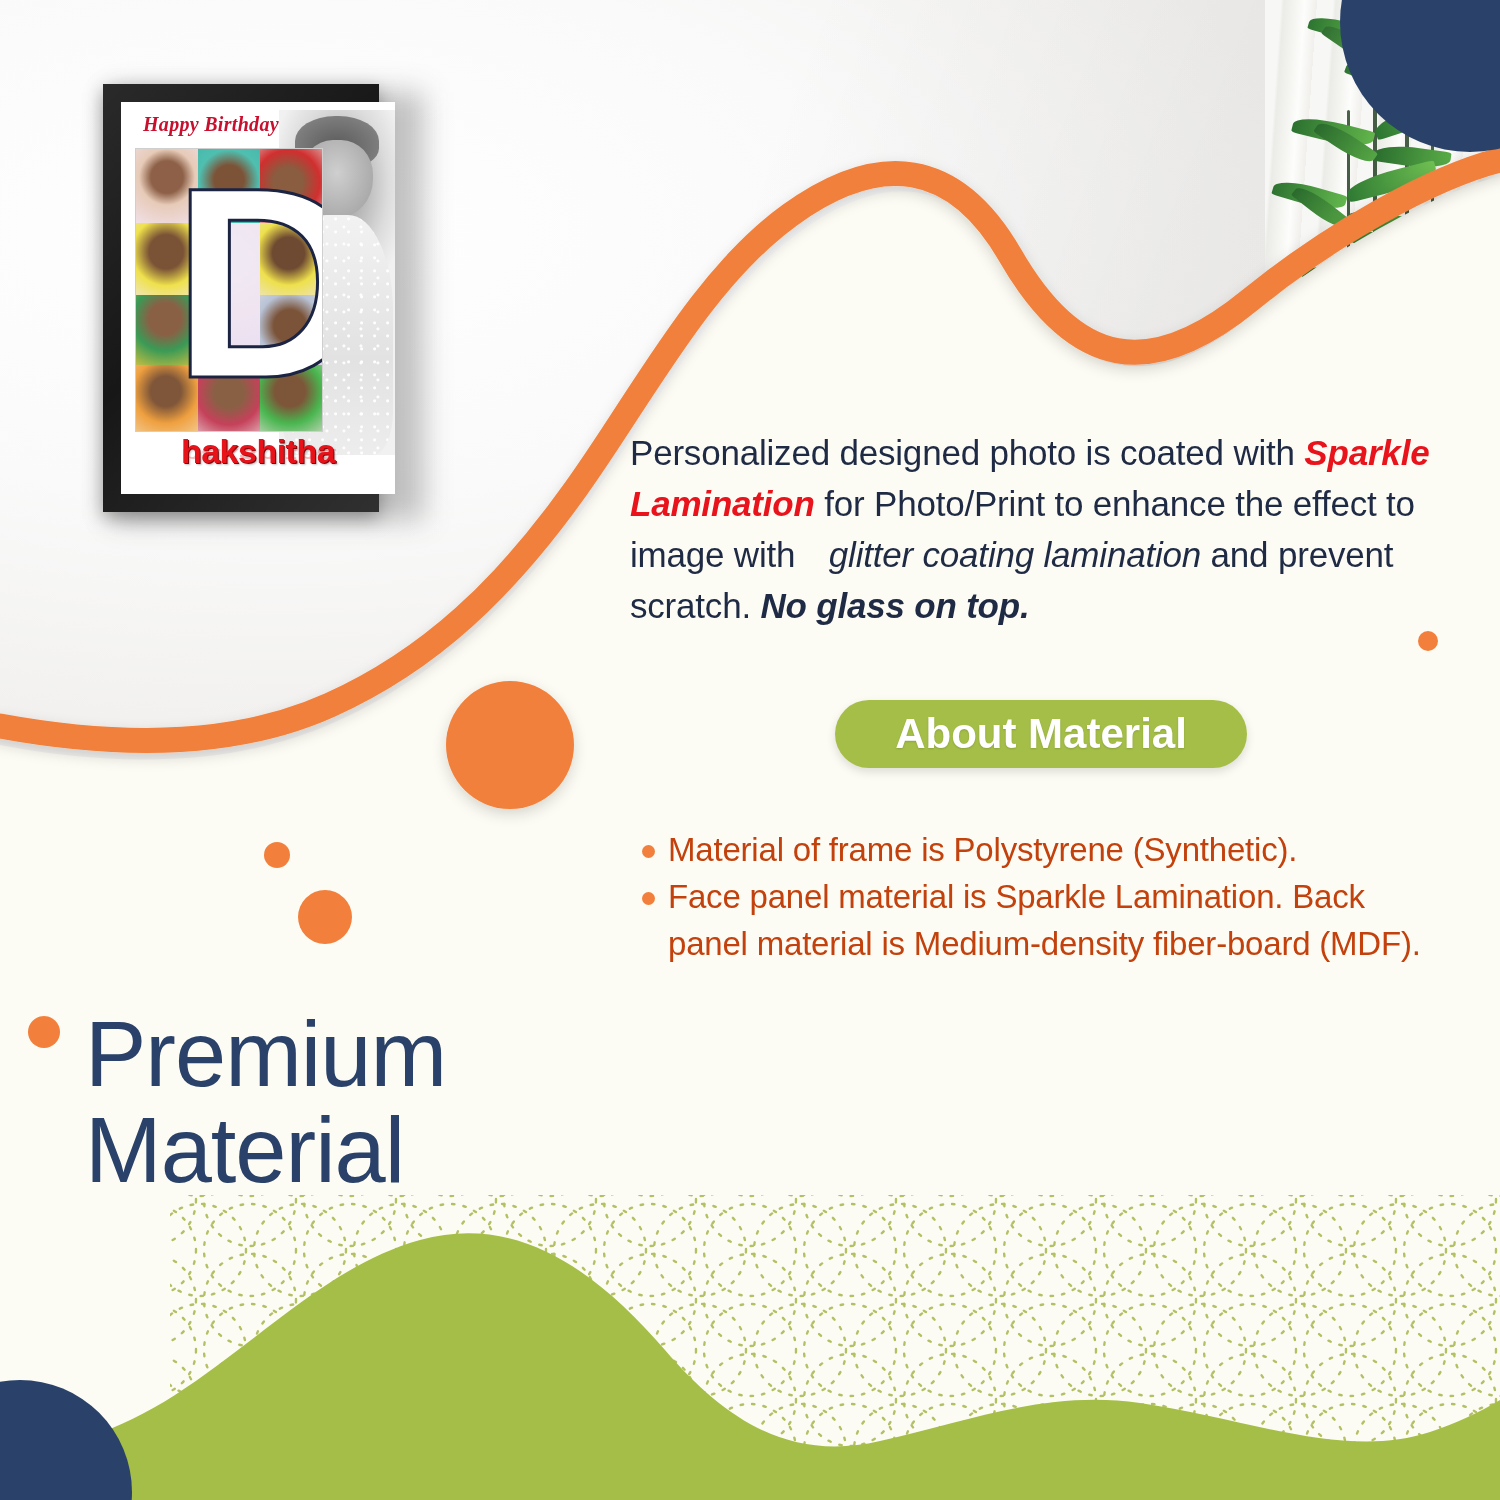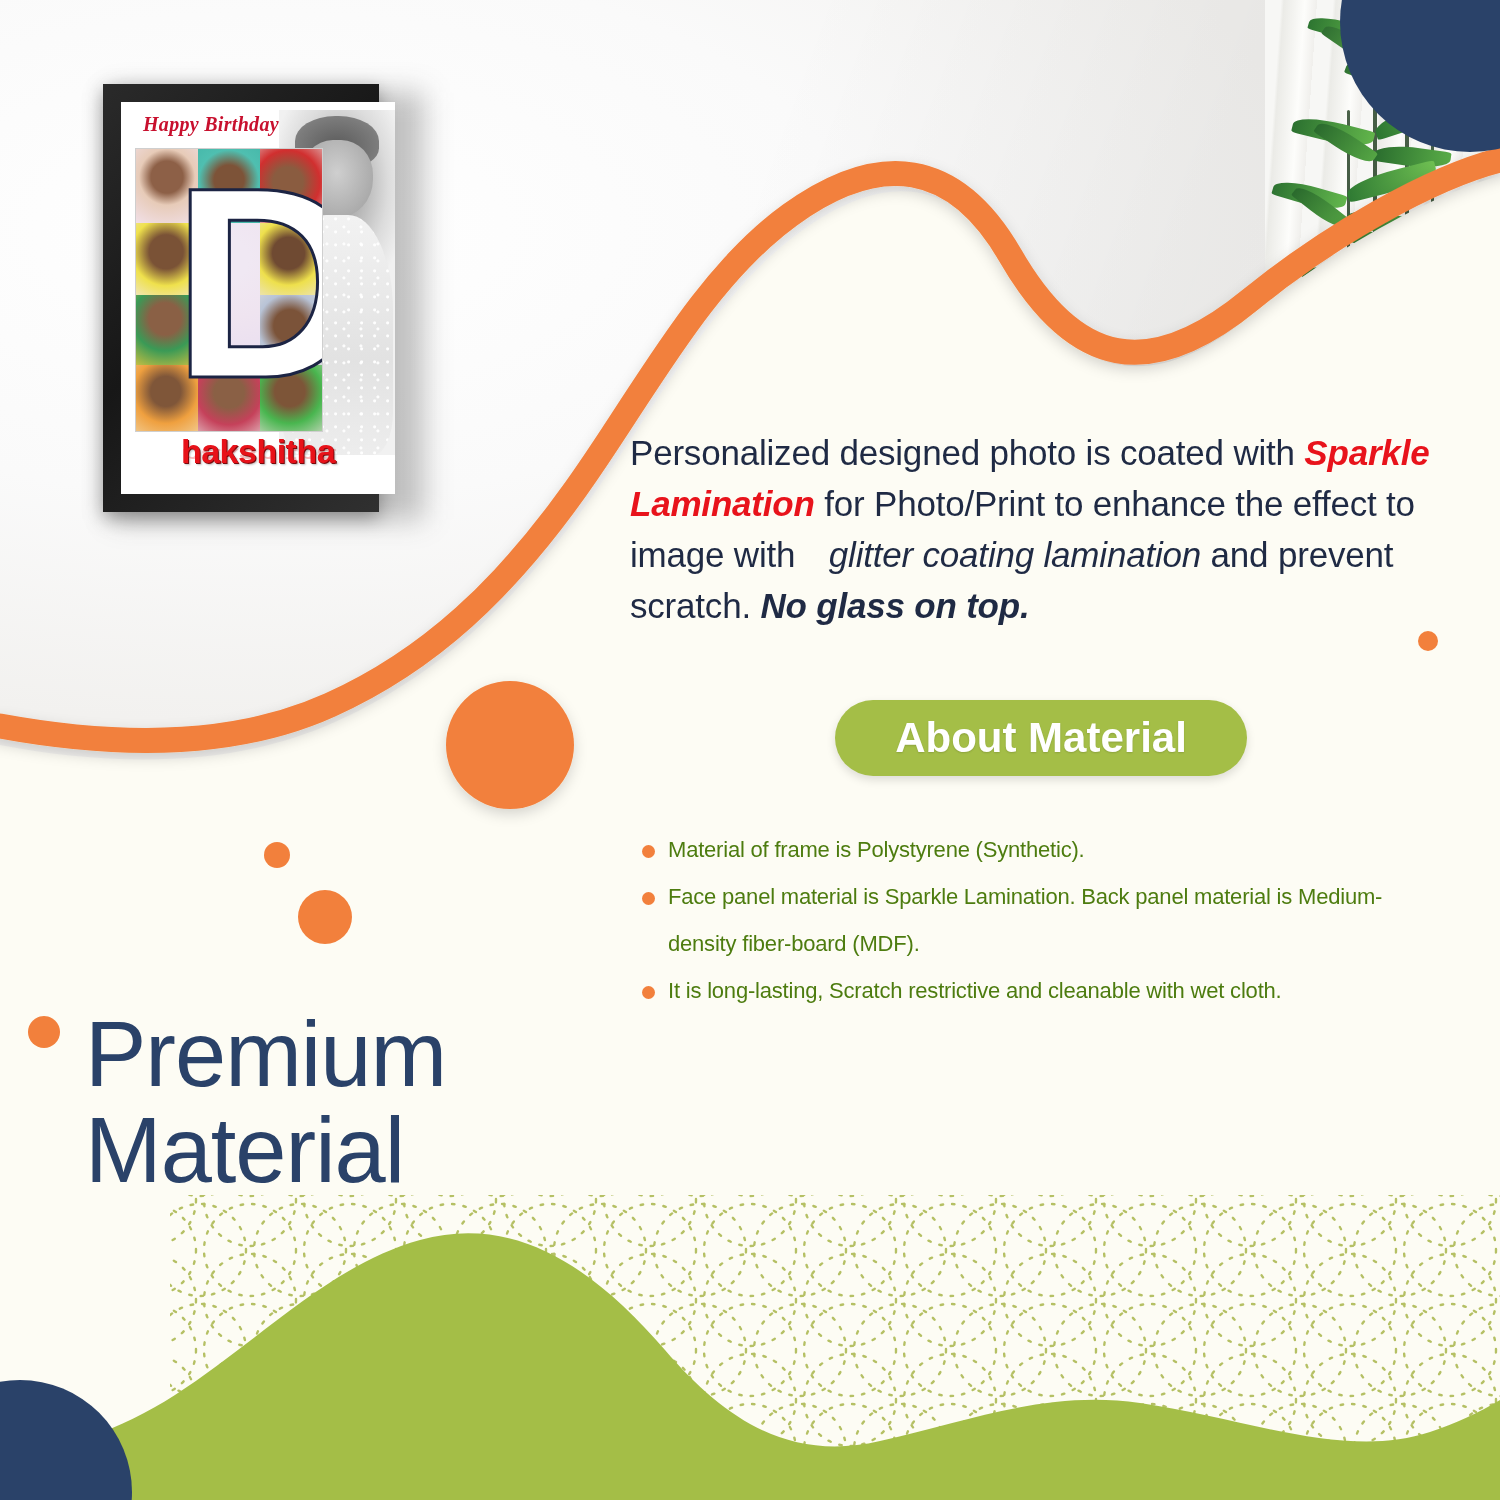--- a/index.html
+++ b/index.html
@@ -216,21 +216,21 @@
     font-style: italic;
   }
   .em-italic { font-style: italic; margin-left: 24px; }
   .em-bold-italic { font-style: italic; font-weight: 700; }
 
   #about-material-badge {
     position: absolute;
     left: 835px;
     top: 700px;
     width: 412px;
-    height: 76px;
+    height: 68px;
     background: #A4BE47;
     border-radius: 38px;
     box-shadow: 0 4px 10px rgba(0,0,0,0.13);
     display: flex;
     align-items: center;
     justify-content: center;
   }
   #about-material-label {
     color: #ffffff;
     font-family: "Liberation Sans", sans-serif;
@@ -245,23 +245,23 @@
     top: 826px;
     width: 800px;
     list-style: none;
     margin: 0;
     padding: 0;
   }
   #material-list li {
     position: relative;
     padding-left: 32px;
     font-family: "Liberation Sans", sans-serif;
-    font-size: 22px;
+    font-size: 33px;
     line-height: 47px;
-    color: #4d7c0f;
+    color: #c2410c;
     letter-spacing: -0.2px;
     margin-bottom: 0px;
   }
   #material-list li::before {
     content: "";
     position: absolute;
     left: 6px;
     top: 19px;
     width: 13px;
     height: 13px;
@@ -429,21 +429,20 @@
     <p id="intro-paragraph"><span>Personalized designed photo is coated with </span><span class="em-red">Sparkle Lamination</span><span> for Photo/Print to enhance the effect to image with </span><span class="em-italic">glitter coating lamination</span><span> and prevent scratch. </span><span class="em-bold-italic">No glass on top.</span></p>
   </div>
 
   <div id="about-material-badge">
     <span id="about-material-label">About Material</span>
   </div>
 
   <ul id="material-list">
     <li>Material of frame is Polystyrene (Synthetic).</li>
     <li>Face panel material is Sparkle Lamination. Back panel material is Medium-density fiber-board (MDF).</li>
-    <li>It is long-lasting, Scratch restrictive and cleanable with wet cloth.</li>
   </ul>
 
   <div id="premium-quality">
     <div>Premium</div>
     <div>Material</div>
   </div>
 
 </div>
 
 </body></html>

